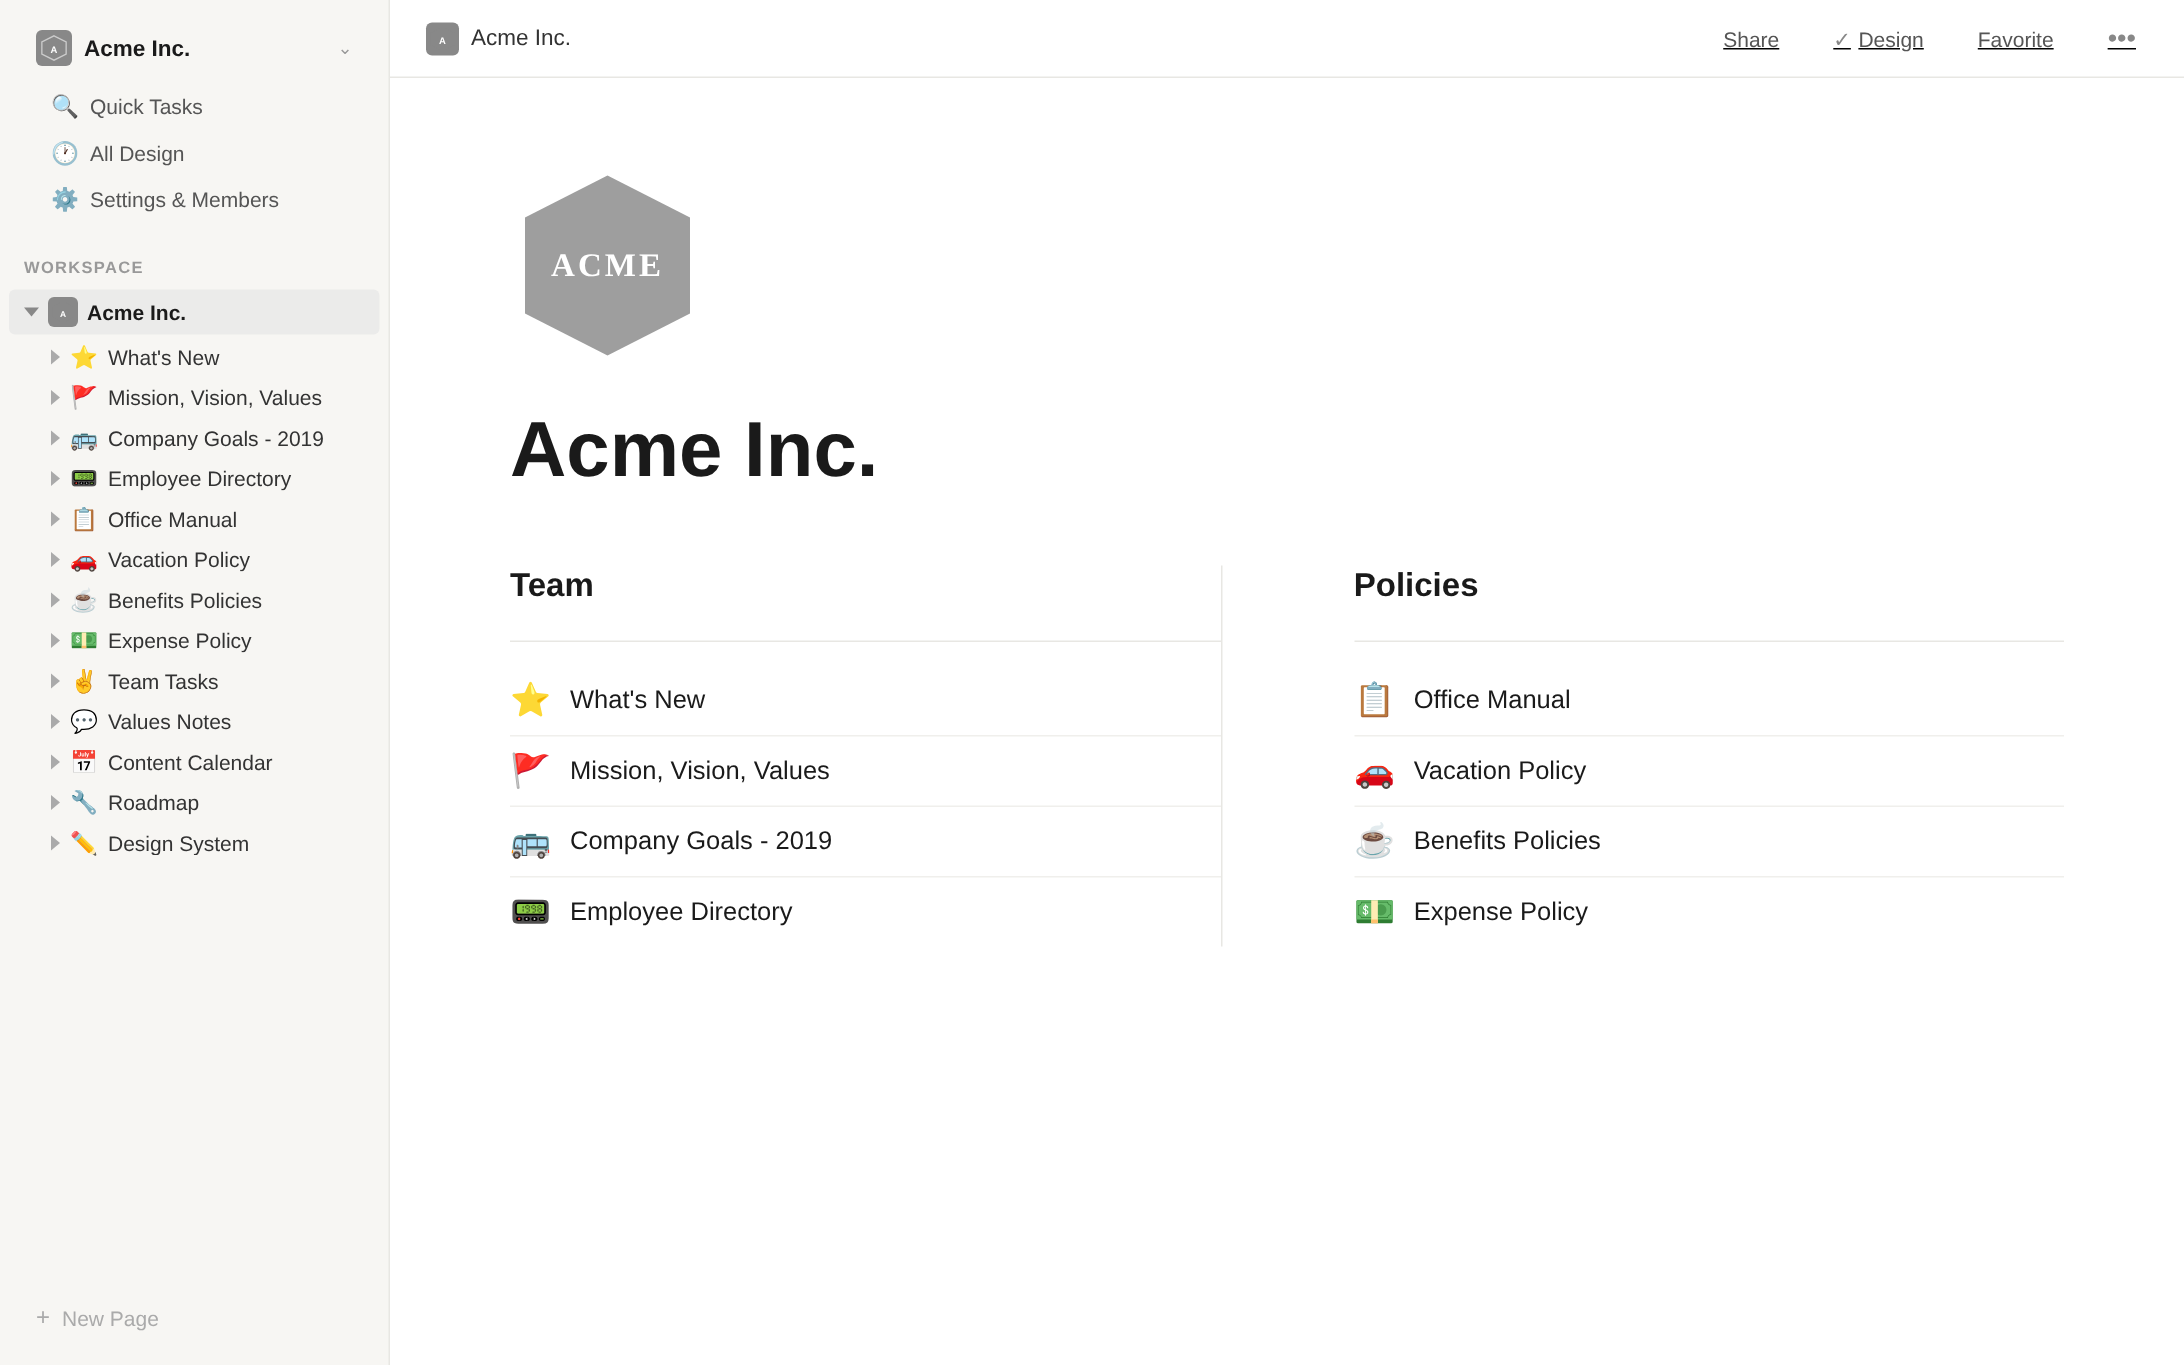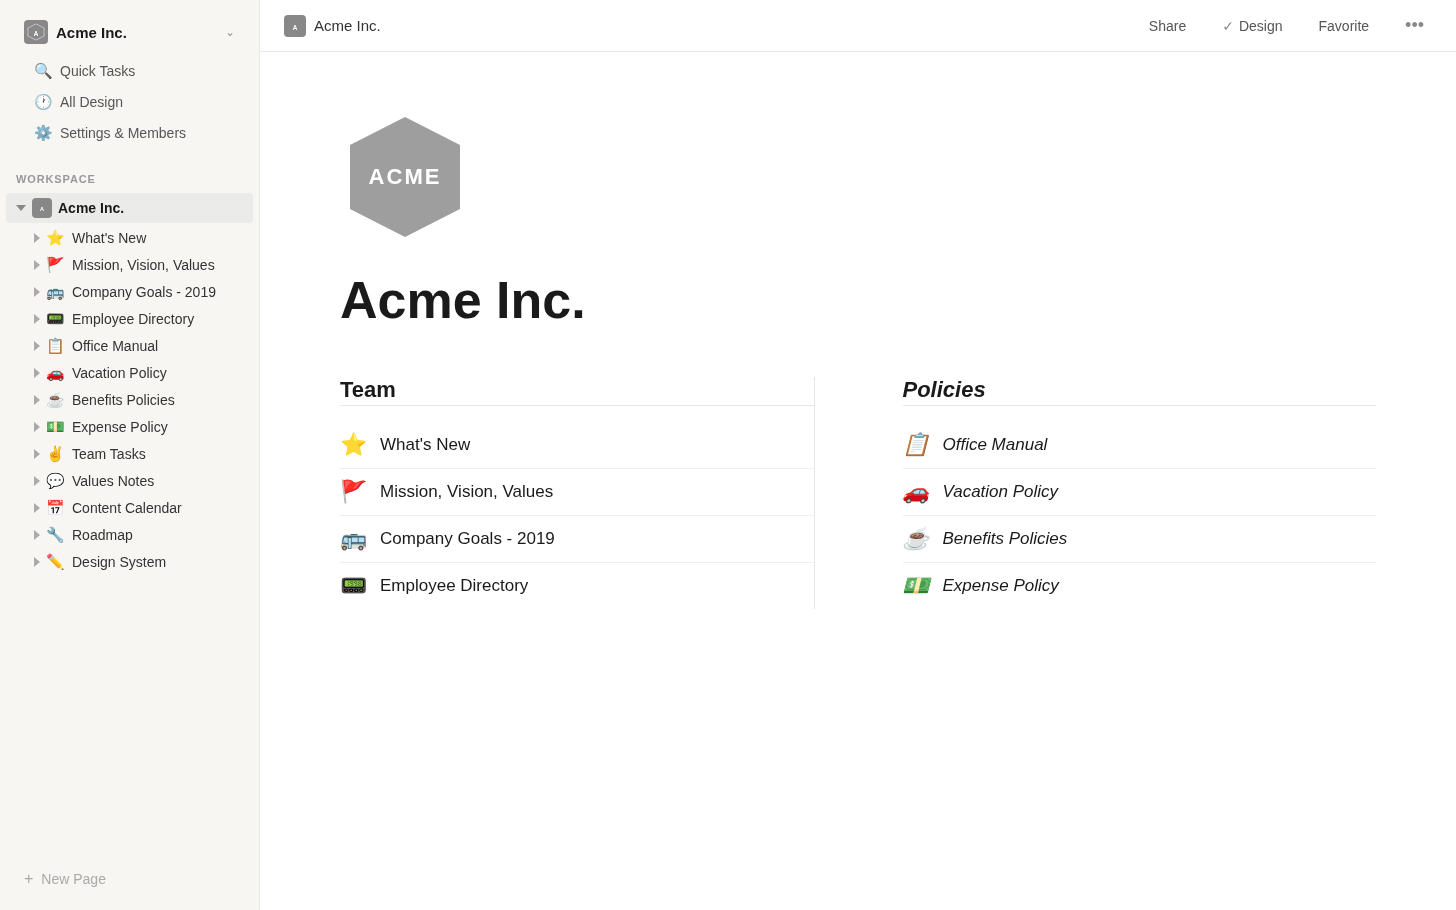--- a/index.html
+++ b/index.html
@@ -187,20 +187,21 @@
       font-size: 15px;
       font-weight: 500;
       color: #333;
       flex: 1;
     }
 
     .topbar-actions {
       display: flex;
       align-items: center;
       gap: 20px;
+      text-decoration: underline;
     }
 
     .topbar-btn {
       display: flex;
       align-items: center;
       gap: 5px;
       cursor: pointer;
       color: #555;
       font-size: 14px;
       padding: 4px 8px;
@@ -237,28 +238,27 @@
       width: 100%;
     }
 
     .column {
       flex: 1;
     }
 
     .column + .column {
       border-left: 1px solid #e8e7e3;
       padding-left: 88px;
-      font-style: italic;
     }
 
     .column-title {
       font-size: 22px;
       font-weight: 700;
       color: #1a1a1a;
-      margin-bottom: 2px;
+      margin-bottom: 24px;
     }
 
     .column-divider {
       border: none;
       border-top: 1px solid #e8e7e3;
       margin-bottom: 16px;
     }
 
     .content-link-item {
       display: flex;
@@ -427,21 +427,21 @@
       <div class="topbar-btn">
         <span>Favorite</span>
       </div>
       <div class="more-icon">•••</div>
     </div>
   </div>
 
   <div class="content-area">
 
     <div style="margin-bottom: 30px;">
-      <div style="width:130px;height:130px;position:relative;display:flex;align-items:center;justify-content:center;">
+      <div style="width:130px;height:130px;position:relative;display:flex;align-items:center;justify-content:center;font-family:Liberation Serif, serif;">
         <svg width="130" height="130" viewBox="0 0 130 130">
           <polygon points="65,5 120,33 120,97 65,125 10,97 10,33" fill="#9e9e9e"></polygon>
           <text x="65" y="72" text-anchor="middle" fill="white" font-size="22" font-weight="700" letter-spacing="2">ACME</text>
         </svg>
       </div>
     </div>
 
     <h1 class="page-title">Acme Inc.</h1>
 
     <div class="columns">

